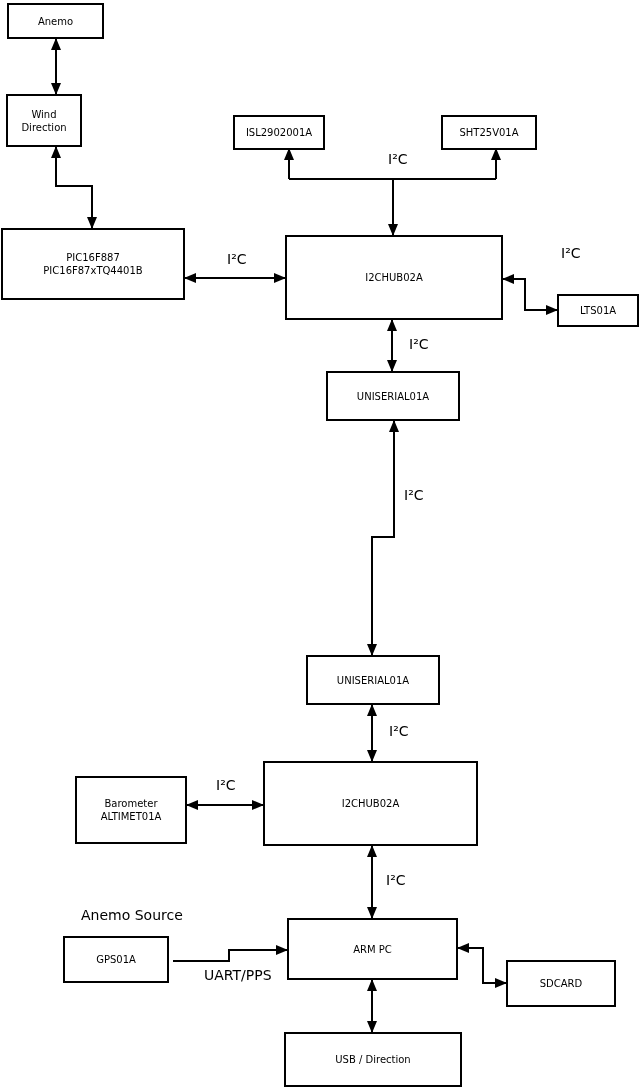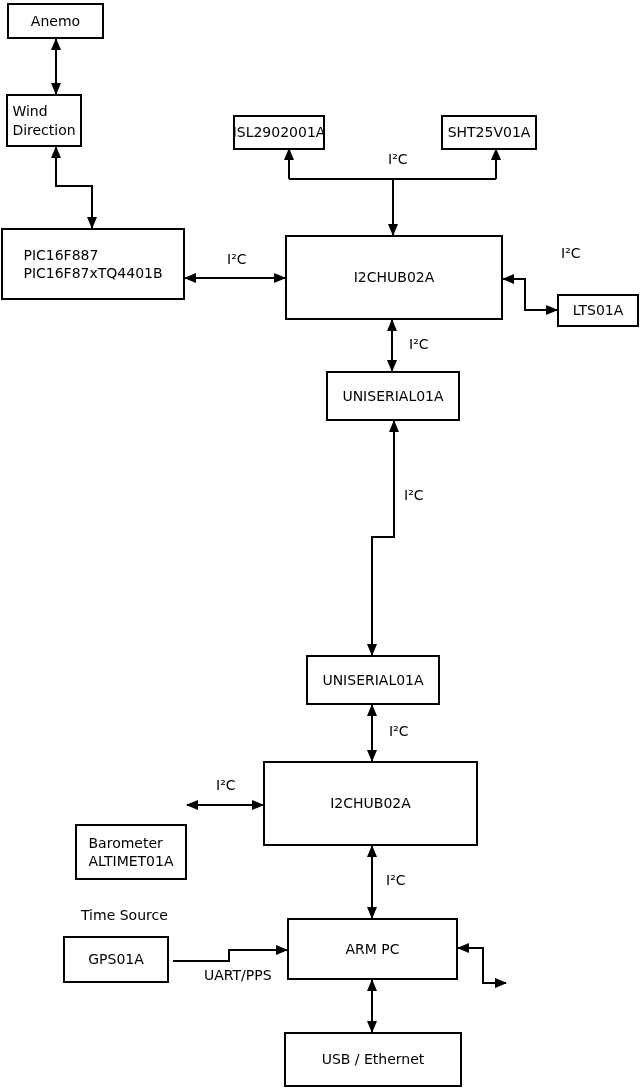--- a/index.html
+++ b/index.html
@@ -15,42 +15,43 @@
   #wires { position: absolute; left: 0; top: 0; width: 640px; height: 1089px; }
   #wires path { stroke: #000000; stroke-width: 2; fill: none; }
   .node {
     position: absolute;
     box-sizing: border-box;
     background: #ffffff;
     border: 2px solid #000000;
     display: flex;
     align-items: center;
     justify-content: center;
-    font-size: 14px;
+    text-align: center;
+    font-size: 10px;
     line-height: 1.3;
   }
   .node .lbl { white-space: pre-line; }
   .flabel {
     position: absolute;
     font-size: 14px;
     line-height: 1.1;
     white-space: nowrap;
   }
   
   #n-anemo        { left: 7px;   top: 3px;    width: 97px;  height: 36px; }
   #n-wind         { left: 6px;   top: 94px;   width: 76px; height: 53px; }
   #n-pic          { left: 1px;   top: 228px;  width: 184px; height: 72px; }
   #n-isl          { left: 233px; top: 115px;  width: 92px; height: 35px; }
   #n-sht          { left: 441px; top: 115px;  width: 96px; height: 35px; }
   #n-hub1         { left: 285px; top: 235px;  width: 218px; height: 85px; }
   #n-lts          { left: 557px; top: 294px;  width: 82px;  height: 33px; }
   #n-uniserial1   { left: 326px; top: 371px;  width: 134px; height: 50px; }
   #n-uniserial2   { left: 306px; top: 655px;  width: 134px; height: 50px; }
   #n-hub2         { left: 263px; top: 761px;  width: 215px; height: 85px; }
-  #n-barometer    { left: 75px;  top: 824px;  width: 112px; height: 56px; }
+  #n-barometer    { left: 75px;  top: 776px;  width: 112px; height: 68px; }
   #n-gps          { left: 63px;  top: 936px;  width: 106px; height: 47px; }
   #n-armpc        { left: 287px; top: 918px;  width: 171px; height: 62px; }
   #n-sdcard       { left: 506px; top: 960px;  width: 110px; height: 47px; }
   #n-usb          { left: 284px; top: 1032px; width: 178px; height: 55px; }
   
   #l-i2c-sensors      { left: 388px; top: 152px; }
   #l-i2c-pic-hub1     { left: 227px; top: 252px; }
   #l-i2c-hub1-lts     { left: 561px; top: 246px; }
   #l-i2c-hub1-uni1    { left: 409px; top: 337px; }
   #l-i2c-uni-link     { left: 404px; top: 488px; }
@@ -127,28 +128,31 @@
   <div class="node" id="n-barometer">
     <span class="lbl">Barometer
 ALTIMET01A</span>
   </div>
   <div class="node" id="n-gps">
     <span class="lbl">GPS01A</span>
   </div>
   <div class="node" id="n-armpc">
     <span class="lbl">ARM PC</span>
   </div>
+  <div class="node" id="n-sdcard">
+    <span class="lbl">SDCARD</span>
+  </div>
   <div class="node" id="n-usb">
-    <span class="lbl">USB / Ethernet</span>
+    <span class="lbl">USB / Direction</span>
   </div>
 
   <div class="flabel" id="l-i2c-sensors">I²C</div>
   <div class="flabel" id="l-i2c-pic-hub1">I²C</div>
   <div class="flabel" id="l-i2c-hub1-lts">I²C</div>
   <div class="flabel" id="l-i2c-hub1-uni1">I²C</div>
   <div class="flabel" id="l-i2c-uni-link">I²C</div>
   <div class="flabel" id="l-i2c-uni2-hub2">I²C</div>
   <div class="flabel" id="l-i2c-baro-hub2">I²C</div>
   <div class="flabel" id="l-i2c-hub2-armpc">I²C</div>
-  <div class="flabel" id="l-time-source">Time Source</div>
+  <div class="flabel" id="l-time-source">Anemo Source</div>
   <div class="flabel" id="l-uart-pps">UART/PPS</div>
 
 </div>
 
 </body></html>

